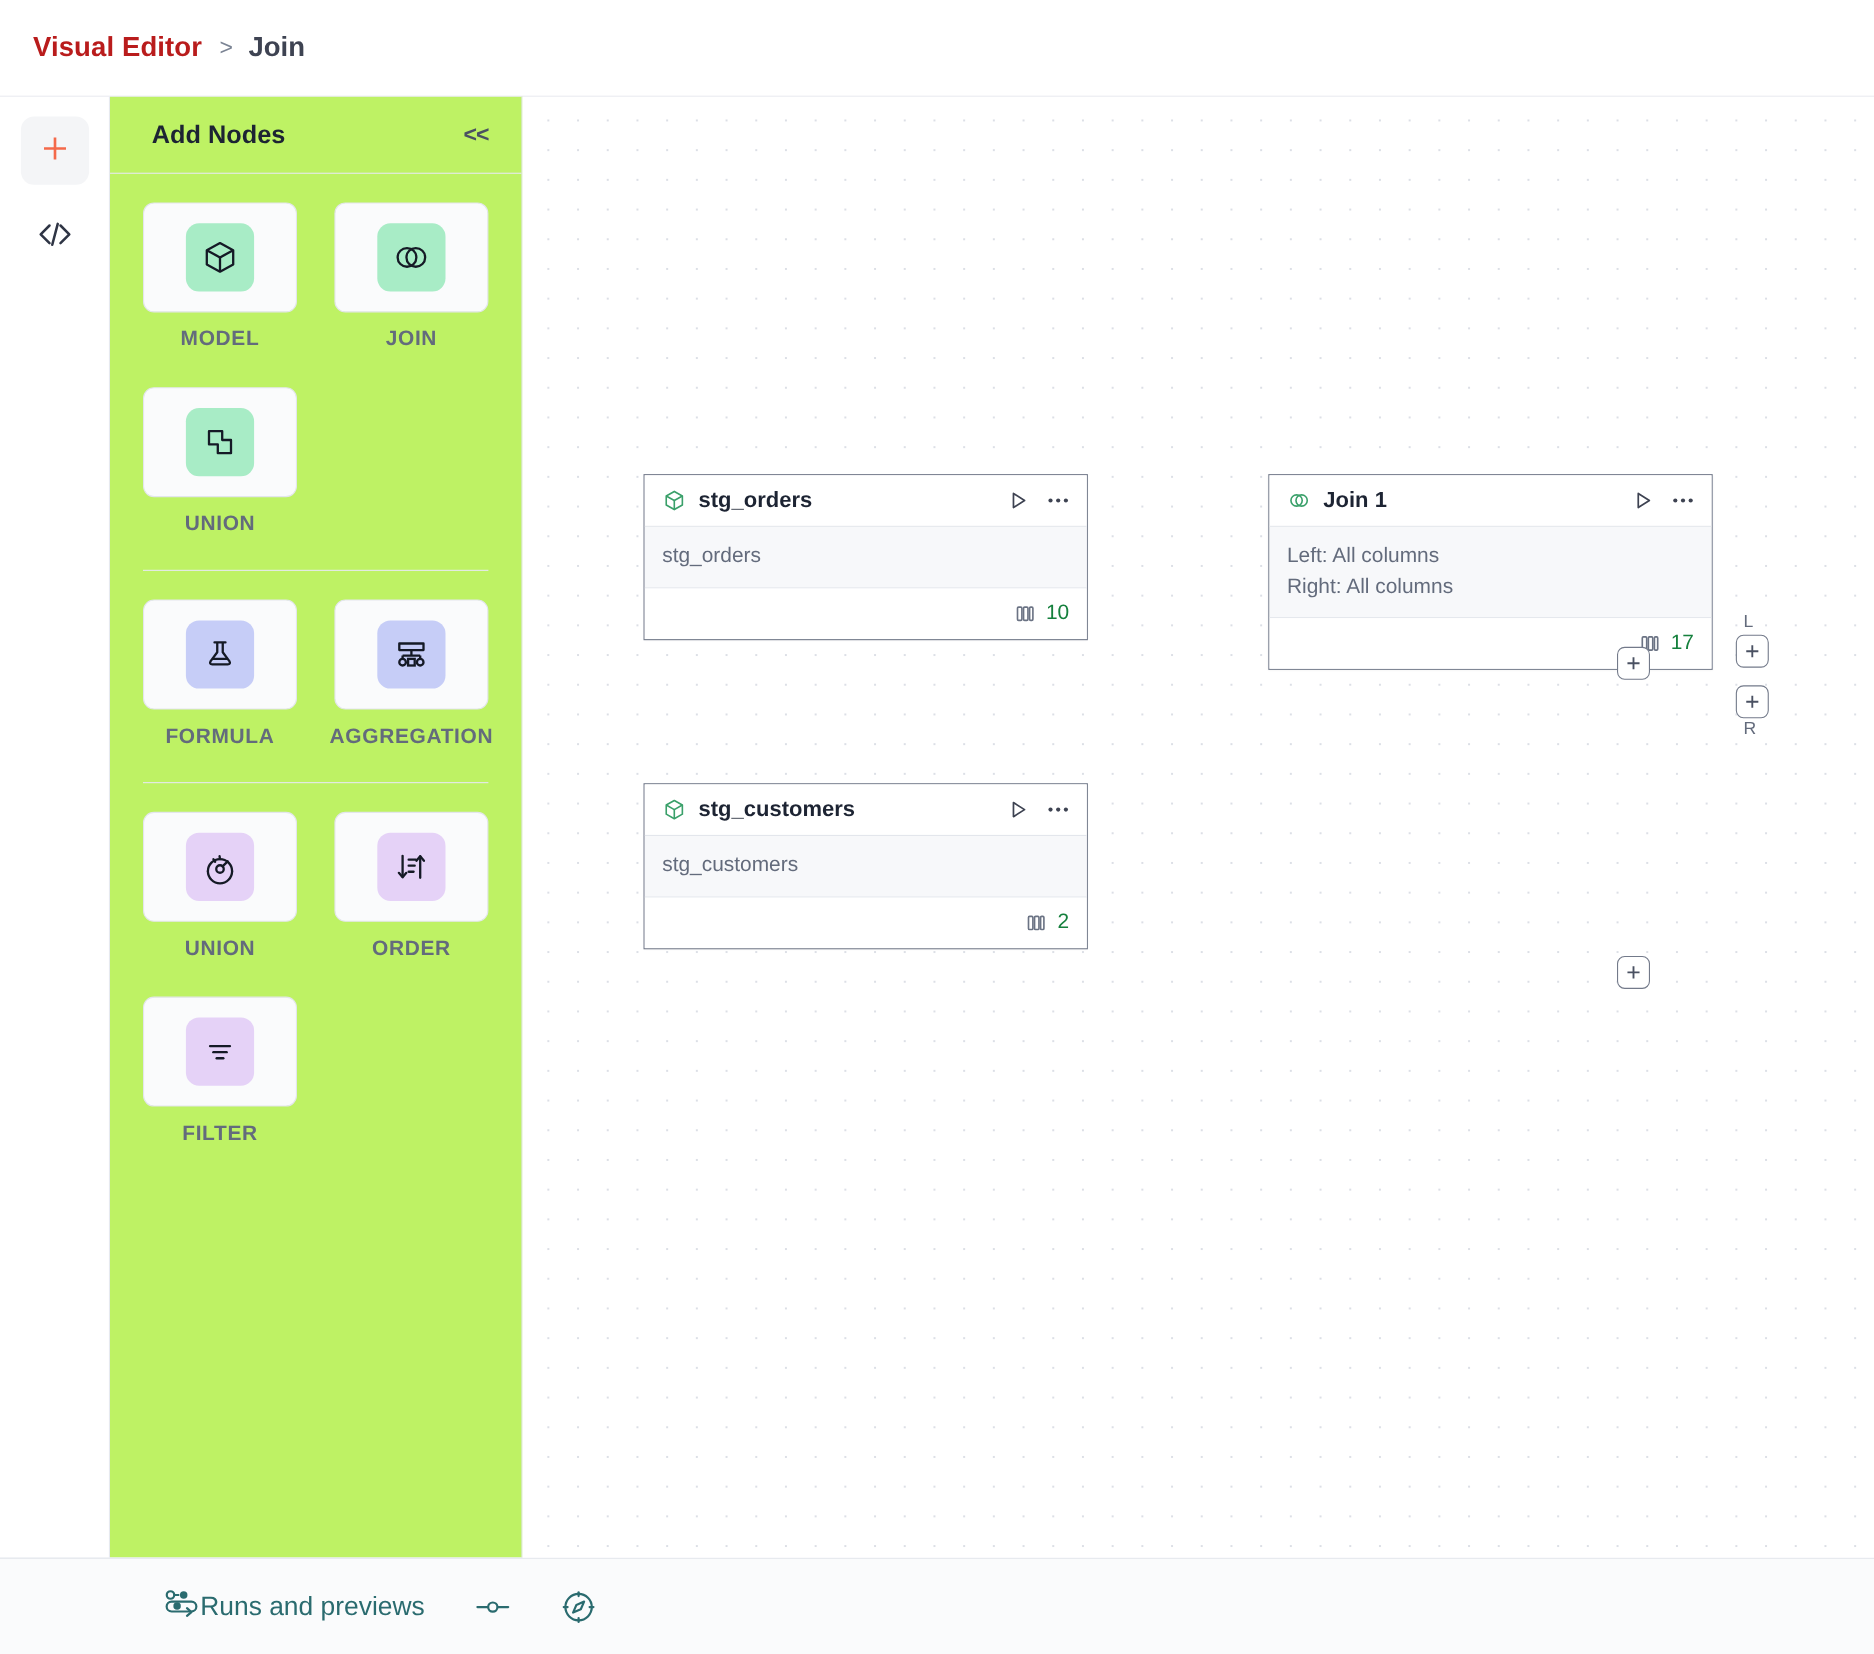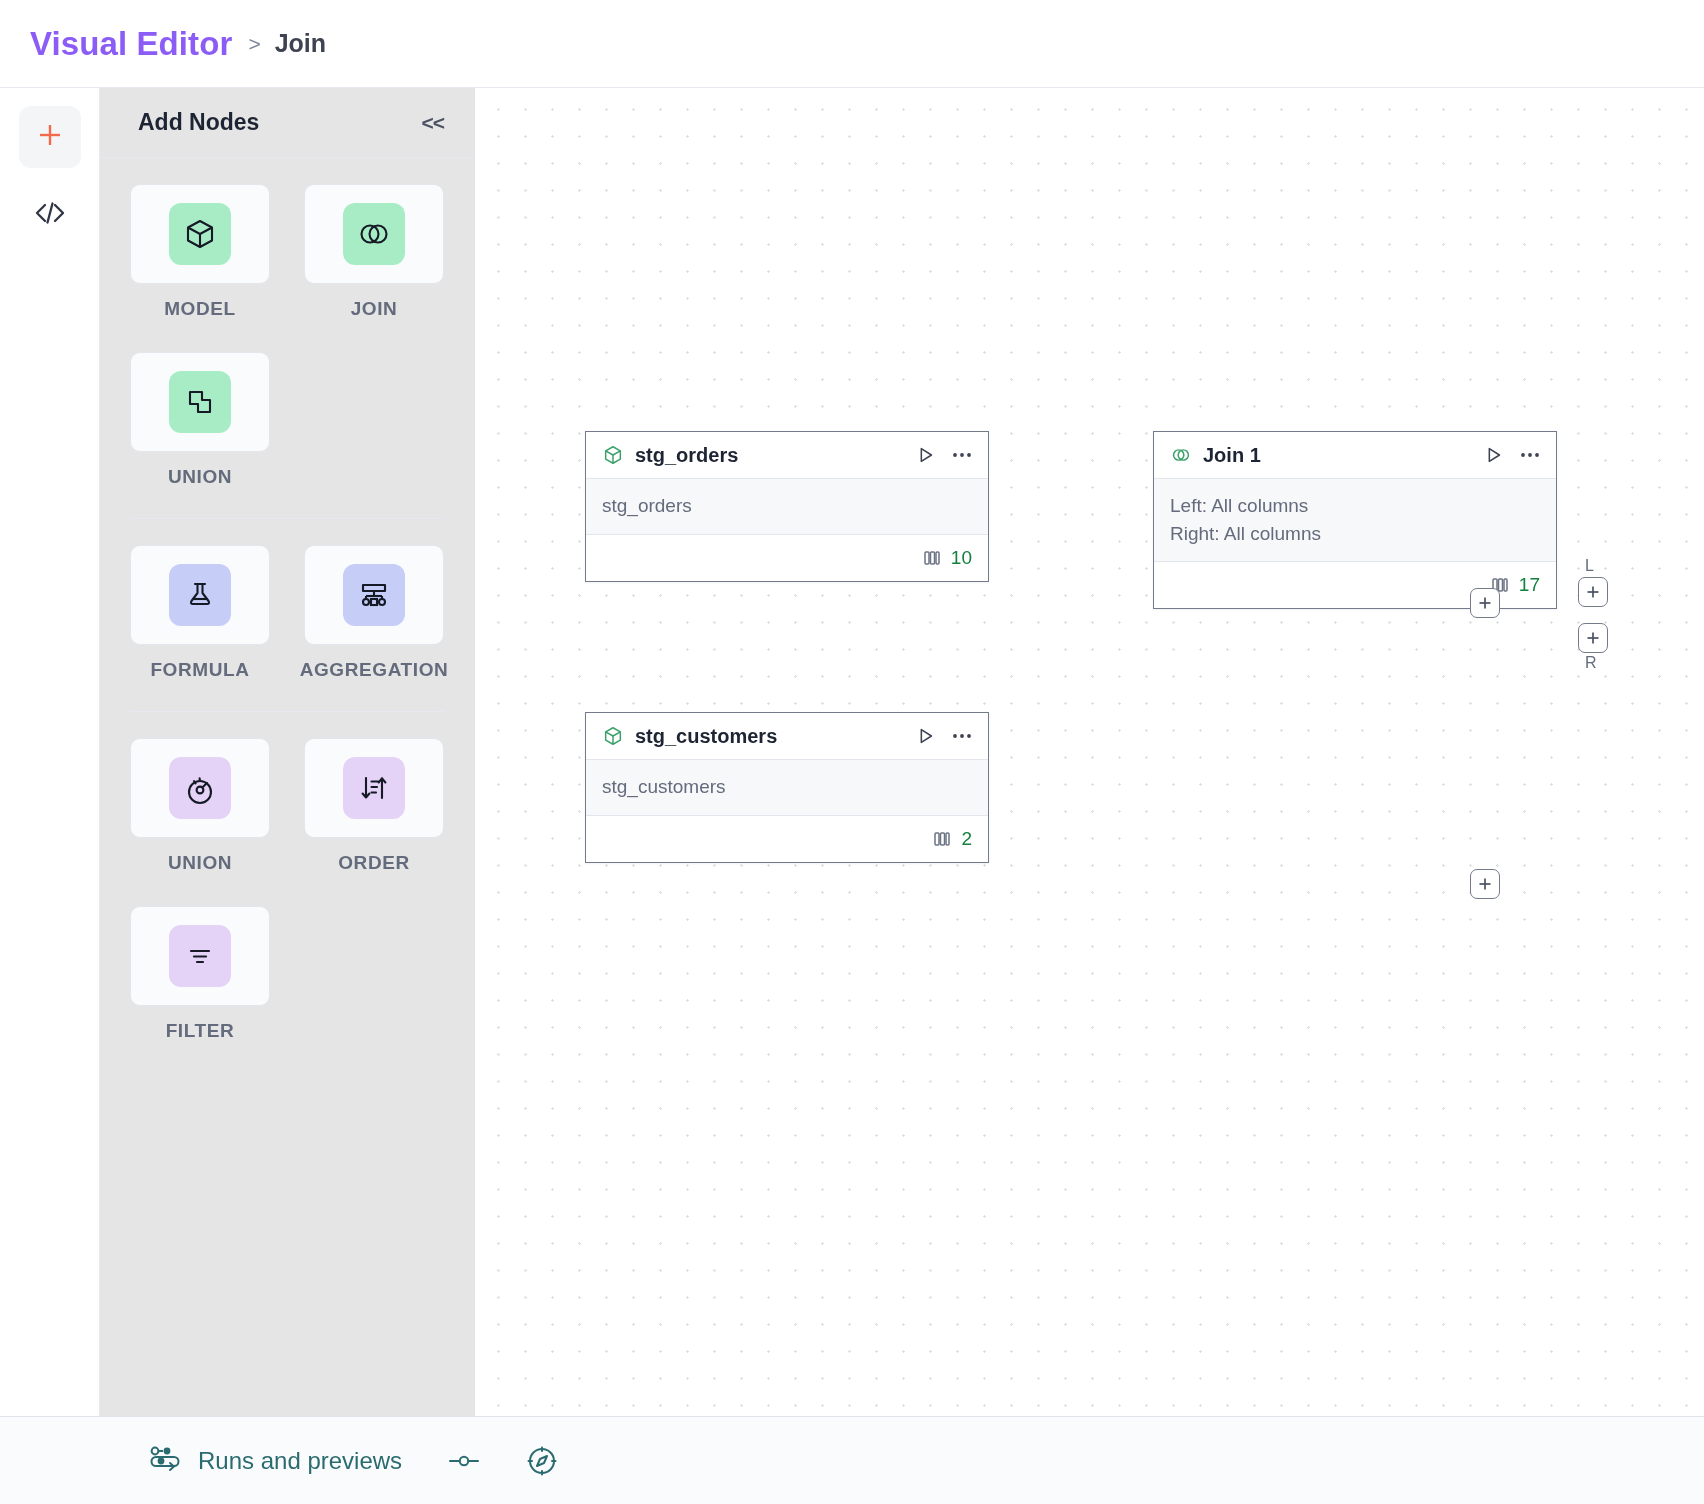--- a/index.html
+++ b/index.html
@@ -19,23 +19,23 @@
   .topbar {
     height: 88px;
     flex: 0 0 88px;
     display: flex;
     align-items: center;
     padding-left: 30px;
     background: #ffffff;
     border-bottom: 1px solid #e6e9ef;
   }
   .crumb-root {
-    font-size: 33px;
+    font-size: 25px;
     font-weight: bold;
-    color: #8b5cf6;
+    color: #b91c1c;
     letter-spacing: .1px;
     text-align: center;
   }
   .crumb-sep {
     font-size: 21px;
     color: #7b8494;
     margin: 0 14px 0 16px;
   }
   .crumb-leaf {
     font-size: 25px;
@@ -64,21 +64,21 @@
     display: flex; align-items: center; justify-content: center;
     cursor: pointer;
   }
   .rail-btn.plain { background: transparent; }
   .rail-gap { height: 16px; }
 
   
   .panel {
     width: 375px;
     flex: 0 0 375px;
-    background: #e5e5e5;
+    background: #bef264;
     border-right: 1px solid #dfe3ea;
     display: flex;
     flex-direction: column;
     min-height: 0;
   }
   .panel-head {
     height: 70px;
     flex: 0 0 70px;
     display: flex; align-items: center; justify-content: space-between;
     padding: 0 30px 0 38px;
@@ -197,21 +197,21 @@
     height: 88px;
     flex: 0 0 88px;
     background: #fafbfc;
     border-top: 1px solid #dfe3ea;
     display: flex;
     align-items: center;
     padding-left: 148px;
     gap: 0;
   }
   .runs {
-    display: flex; align-items: center; gap: 16px;
+    display: flex; align-items: center; 
     color: #2a6b6f; cursor: pointer; text-align: right;
   }
   .runs-label { font-size: 24px; color: #2a6b6f; }
   .bottom-ico { margin-left: 44px; cursor: pointer; display: flex; align-items: center; }
 </style>
 </head>
 <body>
 
 <div class="app">
 

